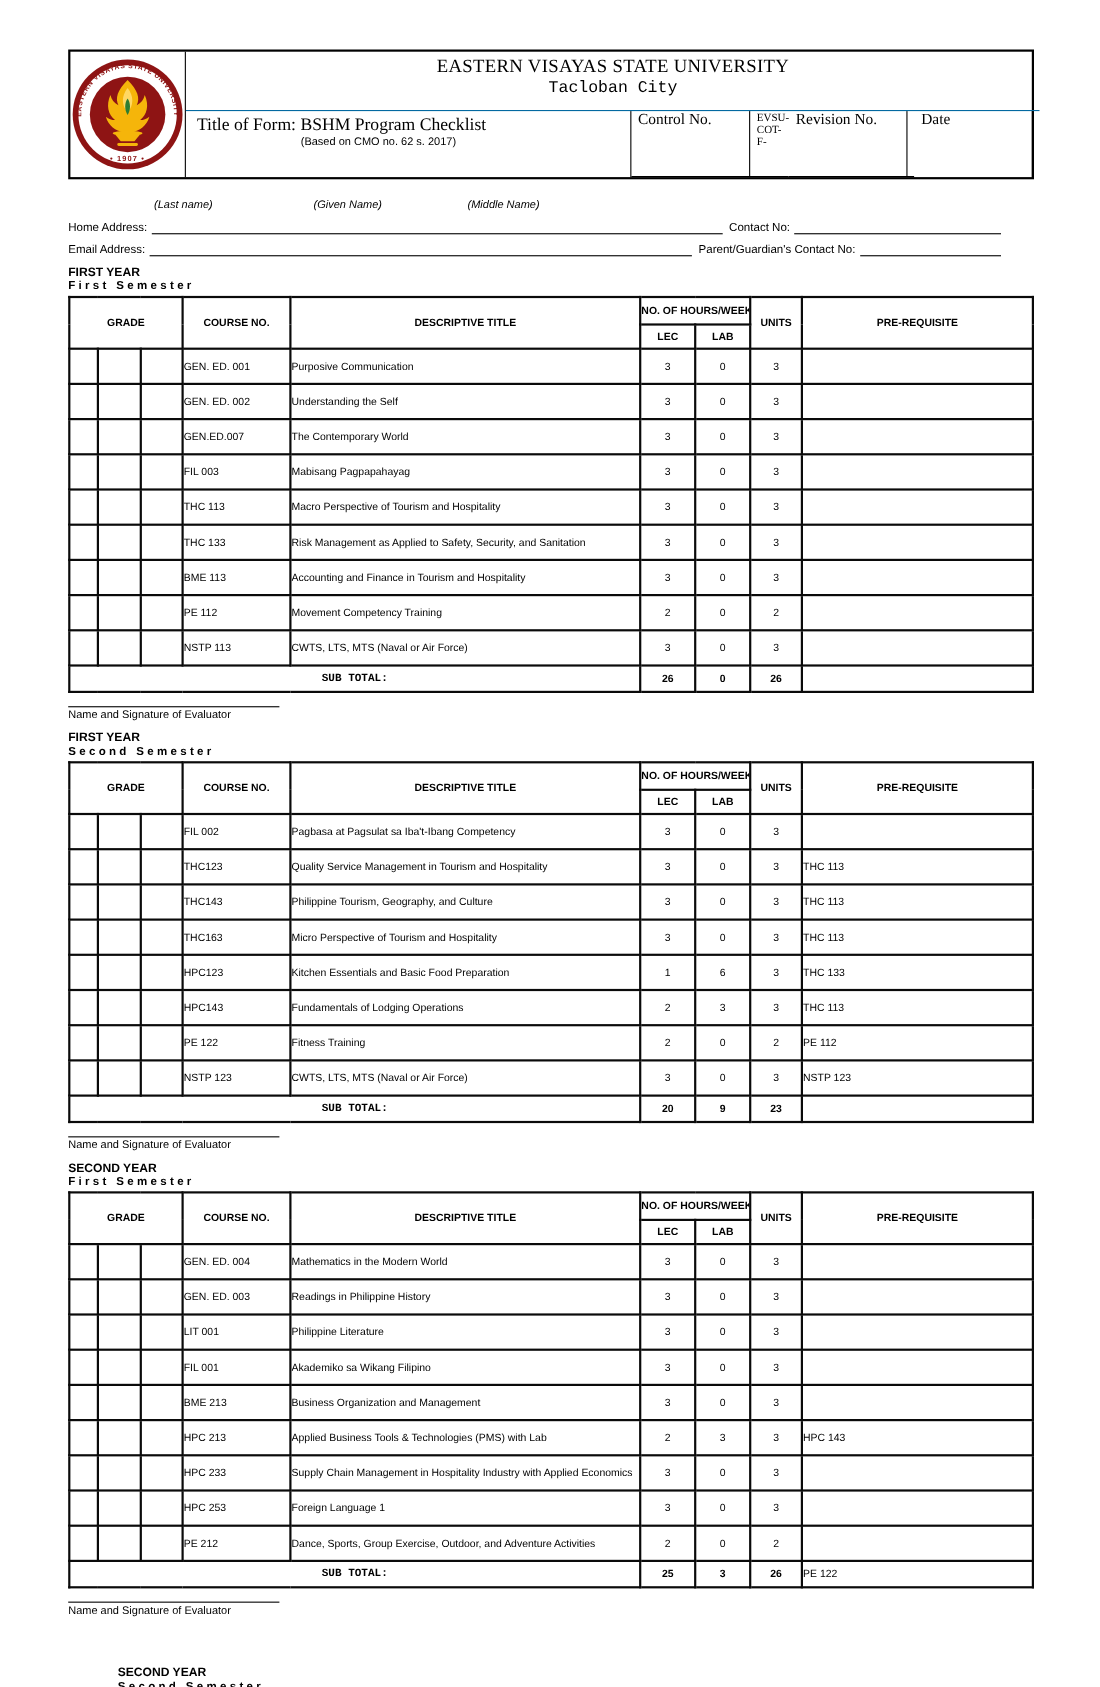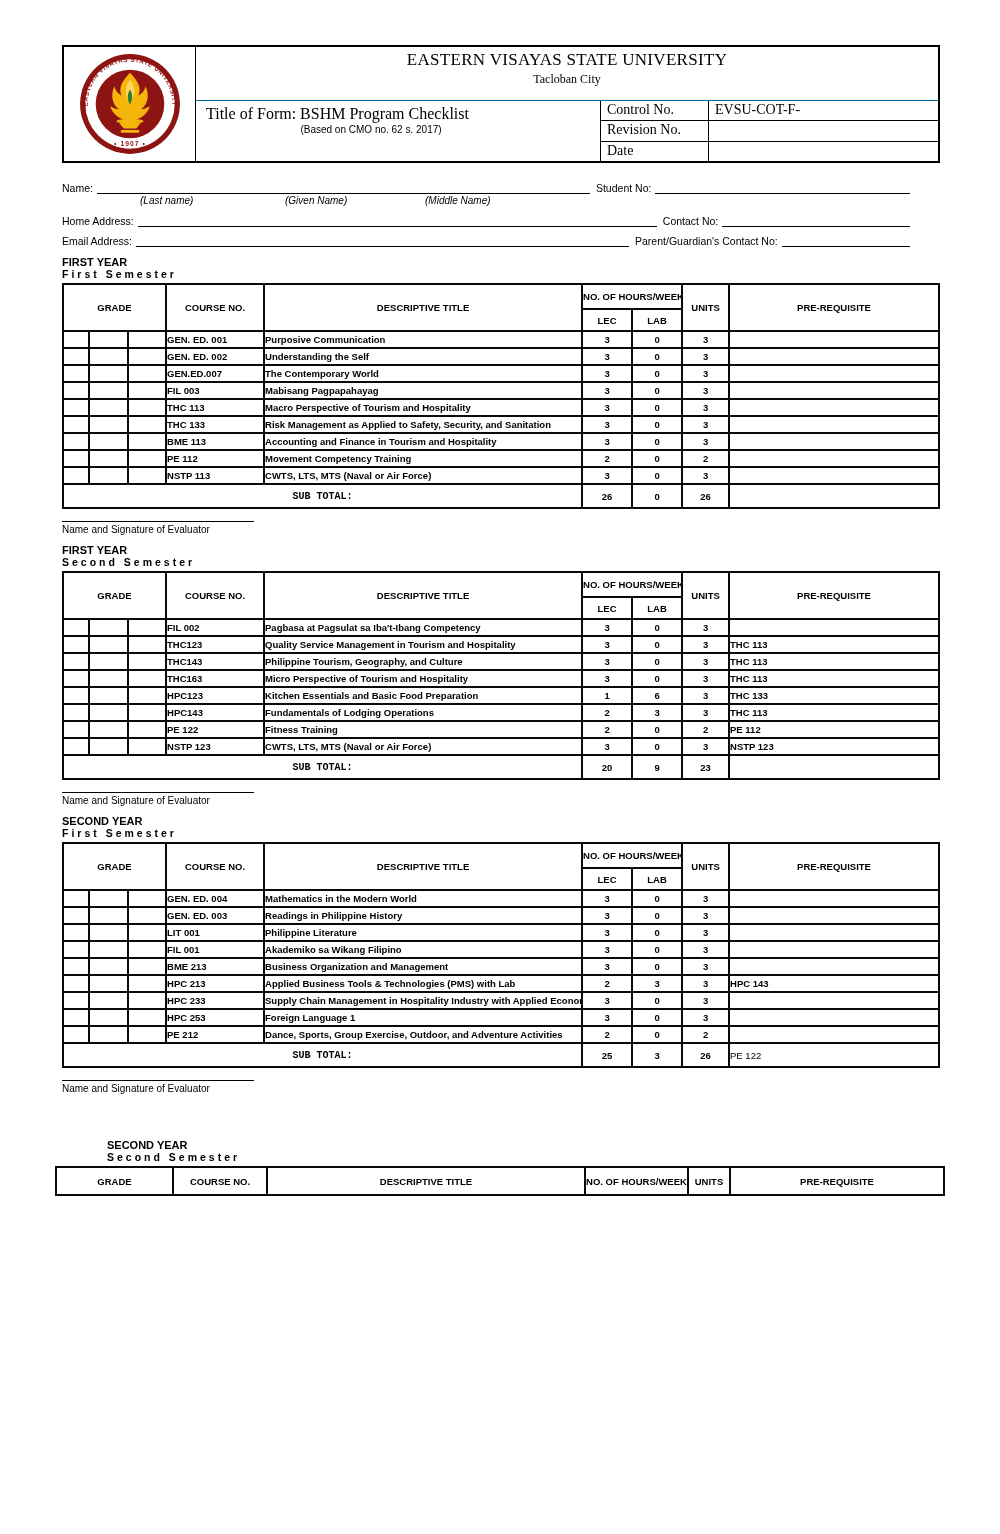--- a/index.html
+++ b/index.html
@@ -7,30 +7,30 @@
     width:1000px;height:1534px;background:#fff;position:relative;
     box-sizing:border-box;padding:45px 60px 0 62px;
     font-family:"Liberation Sans", sans-serif;color:#000;overflow:hidden;
   }
   
   .hdr{width:878px;box-sizing:border-box;border:2px solid #000;height:118px;display:flex;}
   .hdr-logo{width:132px;box-sizing:border-box;border-right:1px solid #000;display:flex;align-items:center;justify-content:center;}
   .hdr-right{flex:1;display:flex;flex-direction:column;}
   .hdr-univ{height:53px;text-align:center;padding-top:3px;box-sizing:border-box;}
   .univ-name{font-family:"Liberation Serif",serif;font-size:17px;letter-spacing:.3px;}
-  .univ-city{font-family:Liberation Serif, serif;font-size:12px;margin-top:2px;}
+  .univ-city{font-family:Liberation Mono, monospace;font-size:15px;margin-top:2px;}
   .hdr-bottom{flex:1;display:flex;border-top:1px solid #0369a1;}
   .hdr-title-cell{width:404px;box-sizing:border-box;padding:4px 0 0 10px;}
   .form-title{font-family:"Liberation Serif",serif;font-size:16px;}
   .form-subtitle{font-size:10px;text-align:center;width:330px;margin-top:1px;}
-  .hdr-ctrl{flex:1;border-left:1px solid #000;display:flex;flex-direction:column;}
+  .hdr-ctrl{flex:1;border-left:1px solid #000;display:flex;flex-direction:row;}
   .ctrl-row{flex:1;display:flex;border-bottom:1px solid #000;}
   .ctrl-row:last-child{border-bottom:none;}
   .ctrl-label{width:108px;box-sizing:border-box;border-right:1px solid #000;font-family:"Liberation Serif",serif;font-size:14px;padding:1px 0 0 6px;}
-  .ctrl-value{flex:1;font-family:"Liberation Serif",serif;font-size:14px;padding:1px 0 0 6px;}
+  .ctrl-value{flex:1;font-family:"Liberation Serif",serif;font-size:10px;padding:1px 0 0 6px;}
   
   .info{margin-top:17px;width:848px;font-size:10.5px;}
   .f-row{display:flex;align-items:flex-end;height:14px;}
   .f-label{white-space:nowrap;margin-right:4px;}
   .fill{display:inline-block;height:12px;border-bottom:1px solid #000;margin-right:6px;}
   .w1{width:493px;} .w2{width:519px;} .w3{width:493px;}
   .grow{flex:1;margin-right:0;}
   .hint-row{position:relative;height:13px;font-style:italic;font-size:10px;}
   .hint{position:absolute;top:1px;}
   .h1{left:78px;} .h2{left:223px;} .h3{left:363px;}
@@ -38,21 +38,21 @@
   
   .sec-year{font-weight:bold;font-size:11px;line-height:11px;}
   .sec-sem{font-weight:bold;font-size:10.5px;letter-spacing:3px;line-height:11px;margin-top:1px;}
   .sec{margin-top:10px;}
   .sec-last{margin-top:46px;margin-left:45px;}
   
   .ctable{border-collapse:collapse;table-layout:fixed;width:878px;margin-top:3px;background:#fff;}
   .ctable th,.ctable td{border:2px solid #0a0a0a;padding:0;overflow:hidden;white-space:nowrap;}
   .ctable th{font-size:9.5px;font-weight:bold;text-align:center;}
   .thr1{height:25px;} .thr2{height:22px;}
-  .ctable tbody tr{height:17px;font-weight:bold;}
+  .ctable tbody tr{height:32px;}
   .cell-course,.cell-title,.cell-prereq{font-size:9.5px;text-align:left;padding-left:8px;}
   .cell-num{font-size:9.5px;text-align:center;}
   .subtotal-row{height:24px;}
   .subtotal-label{font-size:10px;font-weight:bold;text-align:center;padding-right:8px;font-family:Liberation Mono, monospace;}
   .b{font-weight:bold;}
   .ctable-last{width:890px;margin-left:-7px;}
   .ctable-last th{height:26px;}
   
   .evaluator{margin-top:12px;}
   .sig-line{width:192px;border-top:1.5px solid #000;}
@@ -110,26 +110,20 @@
           <div class="ctrl-row">
             <div class="ctrl-label">Date</div>
             <div class="ctrl-value"></div>
           </div>
         </div>
       </div>
     </div>
   </div>
 
   <div class="info">
-    <div class="f-row">
-      <span class="f-label">Name:</span>
-      <span class="fill w1"></span>
-      <span class="f-label">Student No:</span>
-      <span class="fill grow"></span>
-    </div>
     <div class="hint-row">
       <span class="hint h1">(Last name)</span>
       <span class="hint h2">(Given Name)</span>
       <span class="hint h3">(Middle Name)</span>
     </div>
     <div class="f-row mt">
       <span class="f-label">Home Address:</span>
       <span class="fill w2"></span>
       <span class="f-label">Contact No:</span>
       <span class="fill grow"></span>

